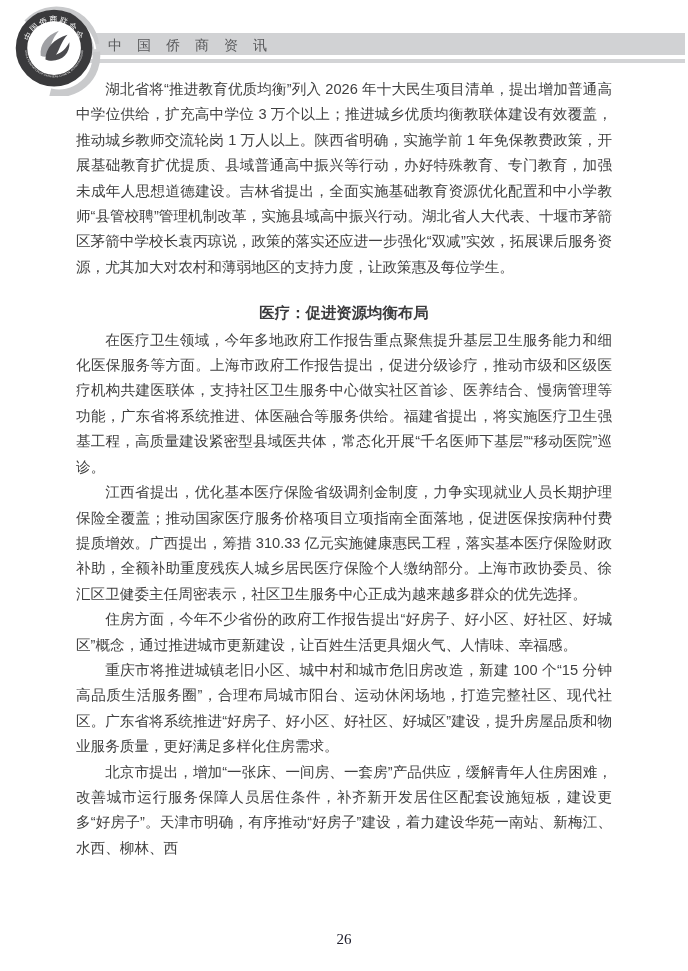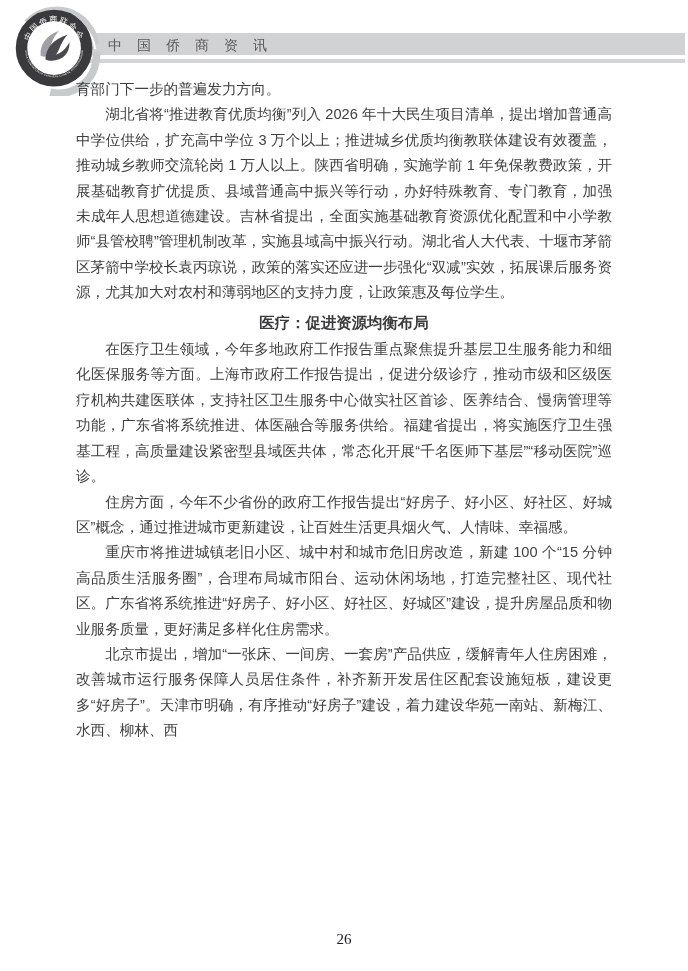--- a/index.html
+++ b/index.html
@@ -34,21 +34,21 @@
   }
   .article p{
     margin:0;
     font-size:14.6px;line-height:25.4px;
     text-align:justify;
     text-indent:2em;
     color:#404040;
   }
   .article p.no-indent{text-indent:0;}
   .article h2{
-    margin:4px 0 2px 0;
+    margin:20px 0 2px 0;
     font-size:15.4px;line-height:25.4px;
     text-align:center;font-weight:bold;color:#3b3b3d;
   }
   
   .page-footer{
     position:absolute;left:0;right:0;bottom:23px;
     text-align:center;
     font-family:"Liberation Serif",serif;
     font-size:15px;color:#20202e;
   }
@@ -86,24 +86,24 @@
 
         <g>
           <path d="M 32 54 C 31 42 38 33 51 28 C 44 36 42 44 41 52 C 40 55 36 56 32 54 Z" fill="#a0a1a5"></path>
           <path d="M 37 58 C 37 46 46 36 60 32 C 53 40 52 47 48 53 C 54 51 59 46 62 40 C 63 52 53 61 40 59 Z" fill="#4a4a4e"></path>
         </g>
       </svg>
     </div>
   </div>
 
   <main class="article">
-    <p class="no-indent">育部门下一步的普遍发力方向。</p>
     <p>湖北省将“推进教育优质均衡”列入 2026 年十大民生项目清单，提出增加普通高中学位供给，扩充高中学位 3 万个以上；推进城乡优质均衡教联体建设有效覆盖，推动城乡教师交流轮岗 1 万人以上。陕西省明确，实施学前 1 年免保教费政策，开展基础教育扩优提质、县域普通高中振兴等行动，办好特殊教育、专门教育，加强未成年人思想道德建设。吉林省提出，全面实施基础教育资源优化配置和中小学教师“县管校聘”管理机制改革，实施县域高中振兴行动。湖北省人大代表、十堰市茅箭区茅箭中学校长袁丙琼说，政策的落实还应进一步强化“双减”实效，拓展课后服务资源，尤其加大对农村和薄弱地区的支持力度，让政策惠及每位学生。</p>
     <h2>医疗：促进资源均衡布局</h2>
     <p>在医疗卫生领域，今年多地政府工作报告重点聚焦提升基层卫生服务能力和细化医保服务等方面。上海市政府工作报告提出，促进分级诊疗，推动市级和区级医疗机构共建医联体，支持社区卫生服务中心做实社区首诊、医养结合、慢病管理等功能，广东省将系统推进、体医融合等服务供给。福建省提出，将实施医疗卫生强基工程，高质量建设紧密型县域医共体，常态化开展“千名医师下基层”“移动医院”巡诊。</p>
+    <p>江西省提出，优化基本医疗保险省级调剂金制度，力争实现就业人员长期护理保险全覆盖；推动国家医疗服务价格项目立项指南全面落地，促进医保按病种付费提质增效。广西提出，筹措 310.33 亿元实施健康惠民工程，落实基本医疗保险财政补助，全额补助重度残疾人城乡居民医疗保险个人缴纳部分。上海市政协委员、徐汇区卫健委主任周密表示，社区卫生服务中心正成为越来越多群众的优先选择。</p>
     <p>住房方面，今年不少省份的政府工作报告提出“好房子、好小区、好社区、好城区”概念，通过推进城市更新建设，让百姓生活更具烟火气、人情味、幸福感。</p>
     <p>重庆市将推进城镇老旧小区、城中村和城市危旧房改造，新建 100 个“15 分钟高品质生活服务圈”，合理布局城市阳台、运动休闲场地，打造完整社区、现代社区。广东省将系统推进“好房子、好小区、好社区、好城区”建设，提升房屋品质和物业服务质量，更好满足多样化住房需求。</p>
     <p>北京市提出，增加“一张床、一间房、一套房”产品供应，缓解青年人住房困难，改善城市运行服务保障人员居住条件，补齐新开发居住区配套设施短板，建设更多“好房子”。天津市明确，有序推动“好房子”建设，着力建设华苑一南站、新梅江、水西、柳林、西</p>
   </main>
 
   <div class="page-footer">
     <span>26</span>
   </div>
 
 </div>

